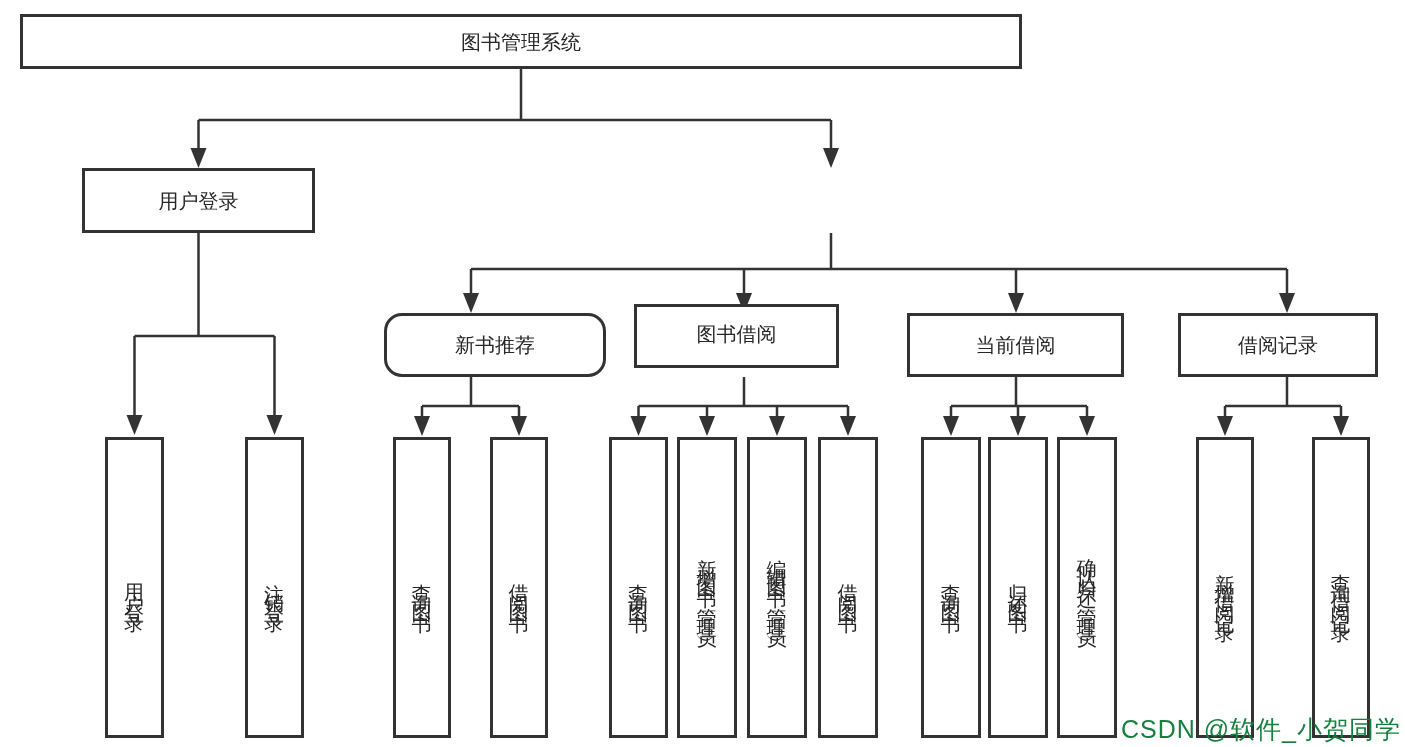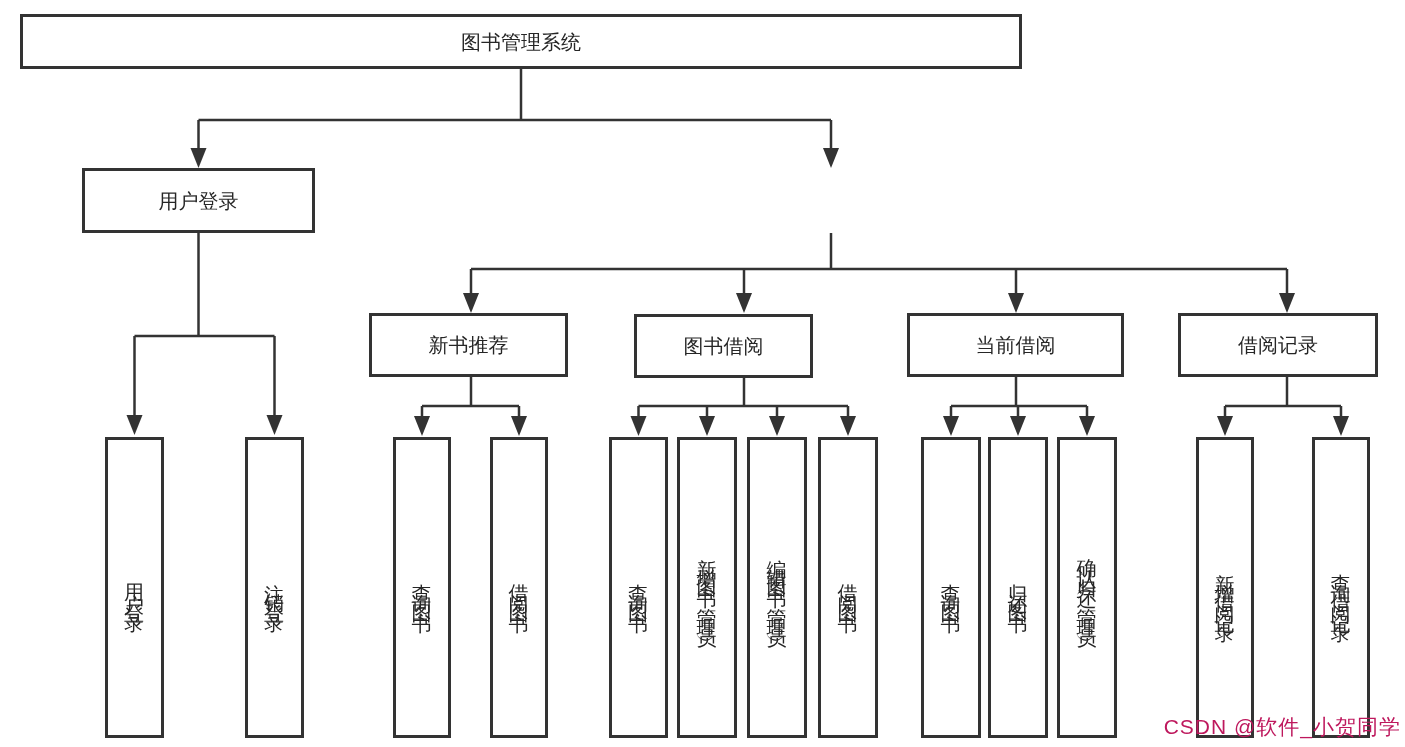--- a/index.html
+++ b/index.html
@@ -40,22 +40,22 @@
     writing-mode: vertical-rl;
     text-orientation: mixed;
     letter-spacing: 10px;
     font-size: 20px;
   }
   .watermark {
     position: absolute;
     right: 4px;
     top: 713px;
     z-index: 5;
-    font-size: 21px;
-    color: #be185d;
+    font-size: 25px;
+    color: #15803d;
     letter-spacing: 1px;
     white-space: nowrap;
   }
 </style>
 </head>
 <body>
 
 <div id="stage">
 
   <svg id="wires" viewBox="0 0 1405 747" xmlns="http://www.w3.org/2000/svg">
@@ -105,22 +105,22 @@
       <path d="M1225 406 H1341"></path>
       <path d="M1225 406 V431" marker-end="url(#ah)"></path>
       <path d="M1341 406 V431" marker-end="url(#ah)"></path>
     </g>
   </svg>
 
   <div class="box root" style="left:20px; top:14px; width:1002px; height:55px;">图书管理系统</div>
 
   <div class="box" style="left:82px; top:168px; width:233px; height:65px;">用户登录</div>
 
-  <div class="box" style="left:369px; top:313px; width:199px; height:64px;">新书推荐</div>
-  <div class="box" style="left:634px; top:314px; width:179px; height:64px;">图书借阅</div>
+  <div class="box" style="left:384px; top:313px; width:222px; height:64px;border-radius:18px;">新书推荐</div>
+  <div class="box" style="left:634px; top:304px; width:205px; height:64px;font-family:Liberation Mono, monospace;">图书借阅</div>
   <div class="box" style="left:907px; top:313px; width:217px; height:64px;text-align:right;">当前借阅</div>
   <div class="box" style="left:1178px; top:313px; width:200px; height:64px;">借阅记录</div>
 
   <div class="box vbox" style="left:105px; top:437px; width:59px; height:301px;">
     <span>用户登录</span>
     </div>
   <div class="box vbox" style="left:245px; top:437px; width:59px; height:301px;">
     <span>注销登录</span>
     </div>
 

